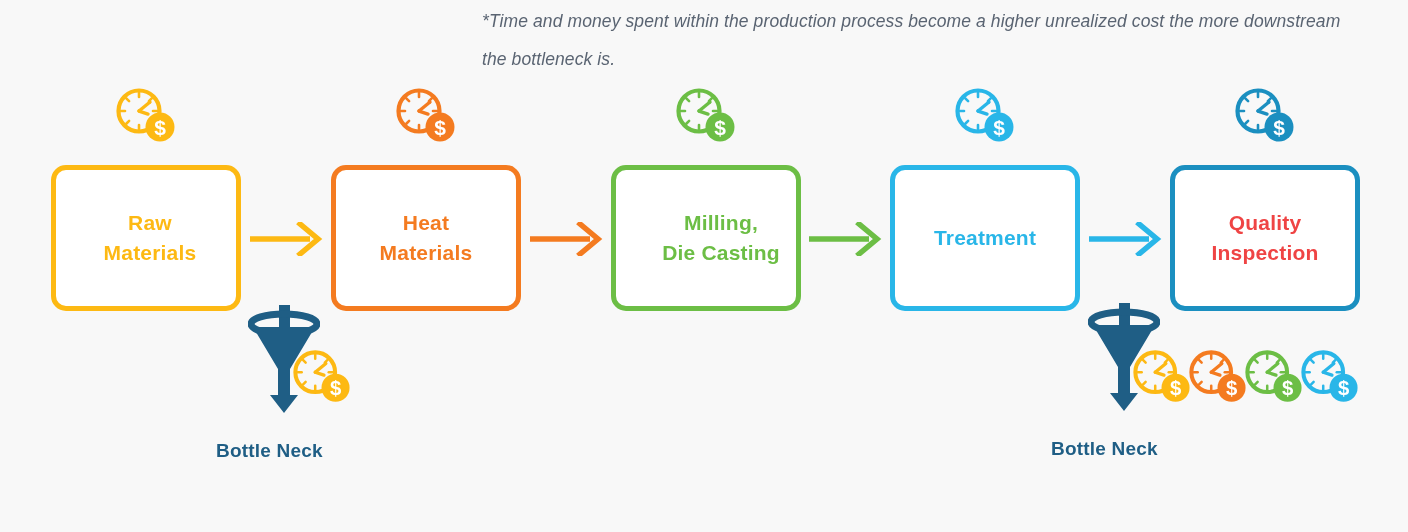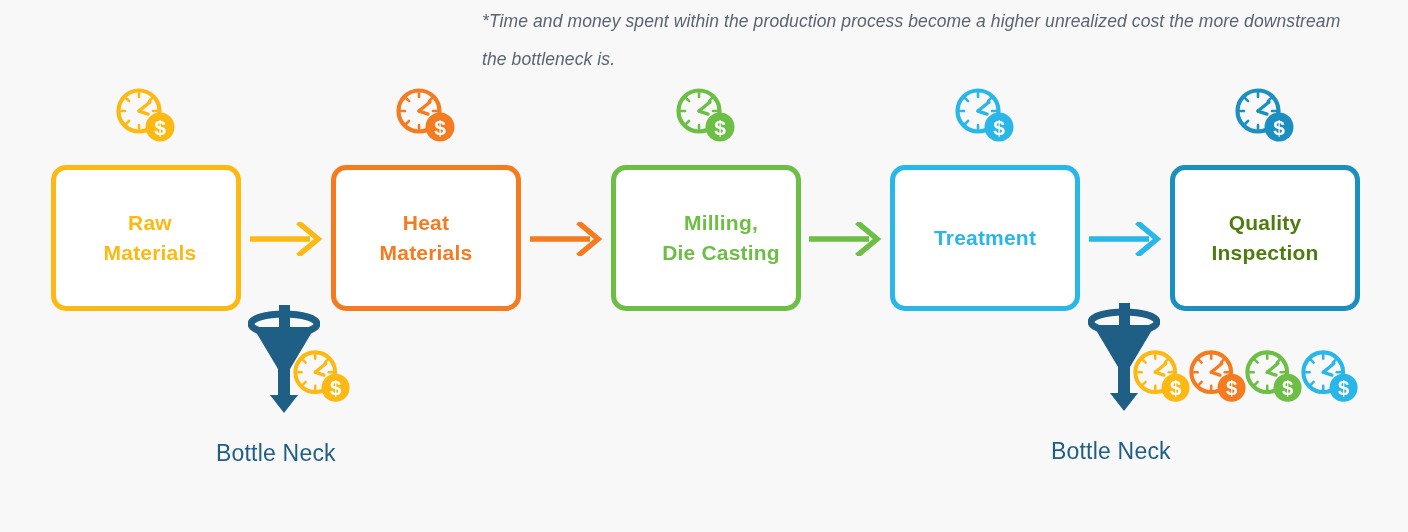--- a/index.html
+++ b/index.html
@@ -38,22 +38,22 @@
     letter-spacing: 0.2px;
   }
 
   .clock-top { position: absolute; top: -78px; left: 50%; transform: translateX(-50%); }
 
   .arrow { position: absolute; top: 222px; width: 74px; height: 34px; }
 
   .bottleneck { position: absolute; }
   .bn-label {
     position: absolute;
-    font-size: 23px;
-    font-weight: normal;
+    font-size: 19px;
+    font-weight: bold;
     color: #1f5e85;
     white-space: nowrap;
     letter-spacing: 0.2px;
   }
   .clock-row { position: absolute; display: flex; }
 </style>
 </head>
 <body>
 
 <div id="canvas">
@@ -184,21 +184,21 @@
       </g>
       <g stroke-width="3.4">
         <line x1="24" y1="24" x2="35" y2="15"></line>
         <line x1="24" y1="24" x2="33" y2="27"></line>
       </g>
     </g>
     <circle cx="45" cy="40" r="14.5" fill="#1b8fc0"></circle>
     <text x="45" y="47.5" font-family="Liberation Sans, sans-serif" font-size="21" font-weight="bold" fill="#ffffff" text-anchor="middle">$</text>
   </svg></div>
         <div class="stage-box" style="border-color: rgb(27, 143, 192);">
-          <div class="stage-label" style="color: #4d7c0f;">Quality
+          <div class="stage-label" style="color: #ef4444;">Quality
 Inspection</div>
         </div>
       </div>
     </div>
   <div id="arrows-layer">
       <div class="arrow" style="left: 250px;"><svg width="74" height="34" viewBox="0 0 74 34">
     <line x1="0" y1="17" x2="60" y2="17" stroke="#fdb913" stroke-width="5.5"></line>
     <polyline points="50,2 68,17 50,32" fill="none" stroke="#fdb913" stroke-width="5.5" stroke-linecap="square" stroke-linejoin="miter"></polyline>
   </svg></div>
       <div class="arrow" style="left: 530px;"><svg width="74" height="34" viewBox="0 0 74 34">

